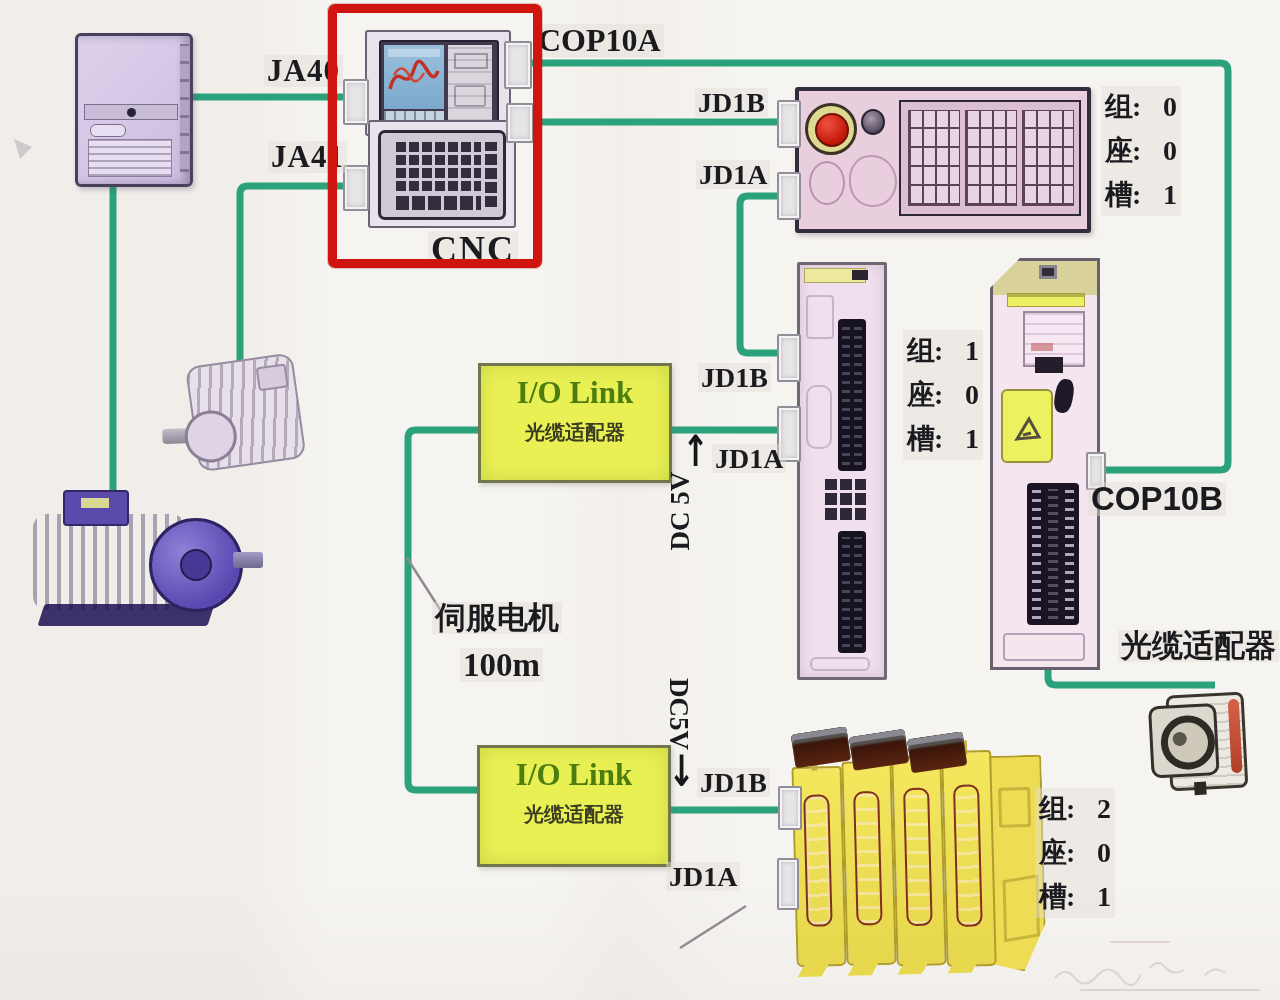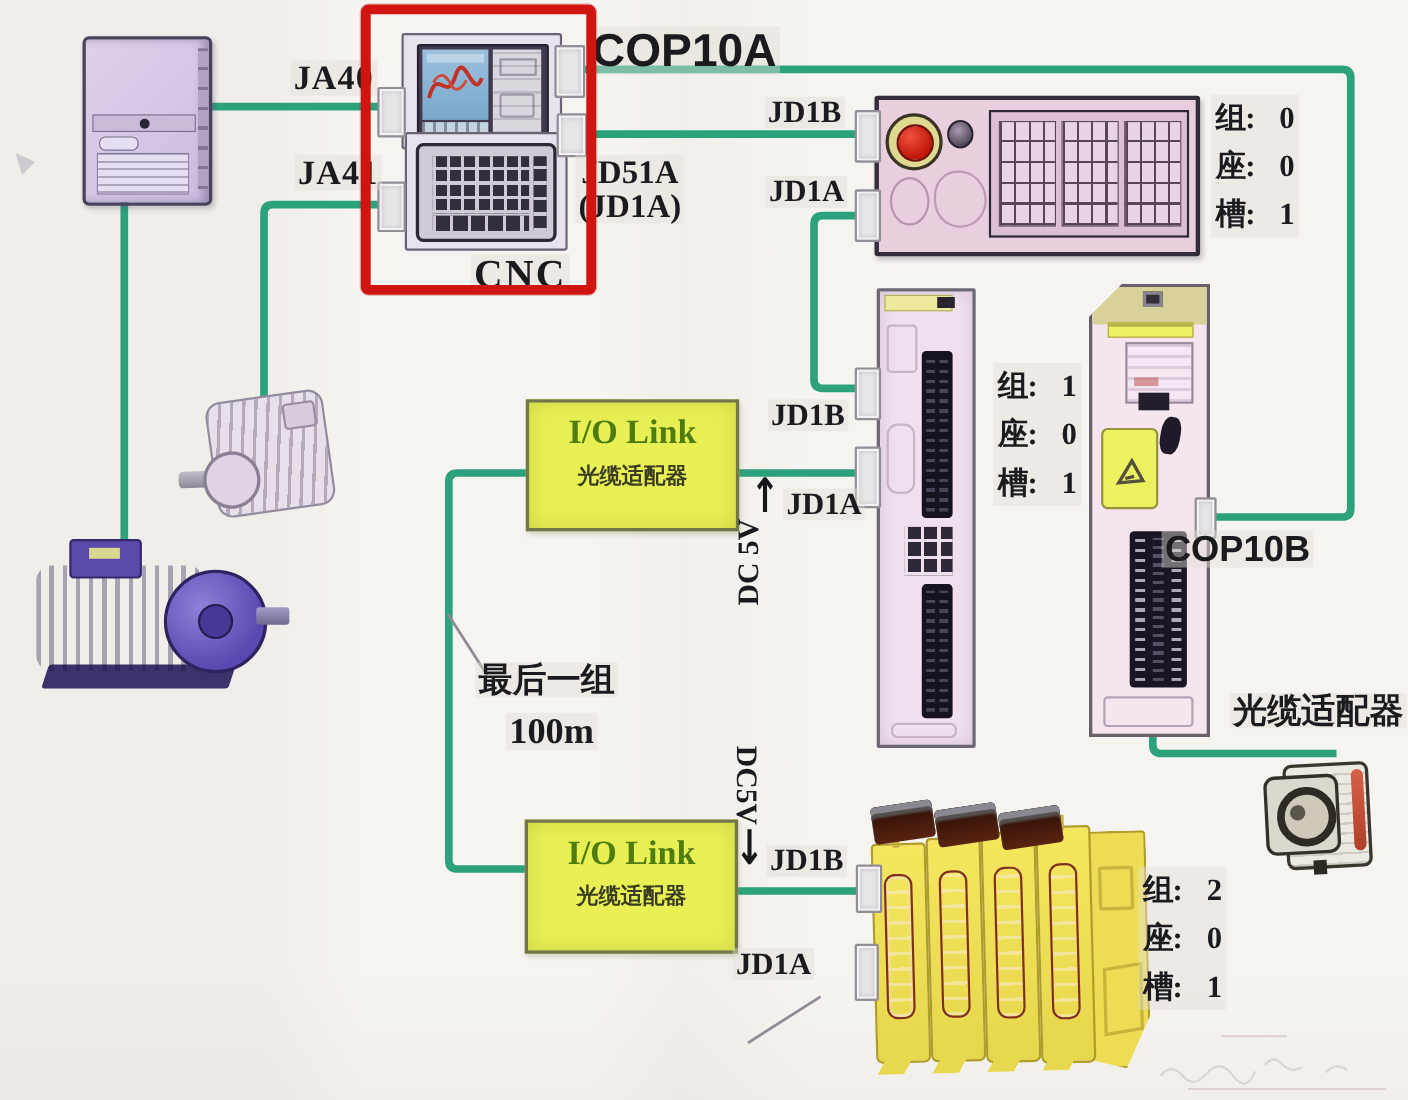--- a/index.html
+++ b/index.html
@@ -229,25 +229,21 @@
     <div class="t1">I/O Link</div>
     <div class="t2">光缆适配器</div>
   </div>
   <div class="adapter" style="left:477px;top:745px;width:188px;height:116px;">
     <div class="t1">I/O Link</div>
     <div class="t2">光缆适配器</div>
   </div>
 
   <div class="lbl serif" style="left:264px;top:55px;font-size:31px;letter-spacing:1px;">JA40</div>
   <div class="lbl serif" style="left:268px;top:141px;font-size:31px;letter-spacing:1px;">JA41</div>
-  <div class="lbl sans" style="left:535px;top:24px;font-size:42px;">COP10A</div>
-  <div class="lbl serif" style="left:523px;top:141px;font-size:30px;text-align:center;">
-    <div>JD51A</div>
-    <div>(JD1A)</div>
-  </div>
+  <div class="lbl sans" style="left:535px;top:24px;font-size:32px;font-family:Liberation Serif, serif;">COP10A</div>
   <div class="lbl serif" style="left:695px;top:88px;font-size:28px;">JD1B</div>
   <div class="lbl serif" style="left:696px;top:160px;font-size:28px;">JD1A</div>
 
   <div class="grp" style="left:1101px;top:86px;">
     <div class="grow">
         <span class="gk">组:</span>
         <span class="gv">0</span>
       </div>
     <div class="grow">
         <span class="gk">座:</span>
@@ -287,25 +283,25 @@
         <span class="gk">槽:</span>
         <span class="gv">1</span>
       </div>
   </div>
 
   <div class="lbl serif" style="left:698px;top:363px;font-size:28px;">JD1B</div>
   <div class="lbl serif vtext" style="left:638px;top:497px;font-size:27px;background:none;">DC 5V</div>
   <div class="arrow" style="left:682px;top:432px;font-size:32px;">↑</div>
   <div class="lbl serif" style="left:712px;top:444px;font-size:28px;">JD1A</div>
 
-  <div class="lbl" style="left:432px;top:602px;font-size:31px;">最后一组</div>
+  <div class="lbl" style="left:432px;top:602px;font-size:31px;">伺服电机</div>
   <div class="lbl serif" style="left:460px;top:648px;font-size:33px;">100m</div>
 
   <div class="lbl serif vtext2" style="left:640px;top:700px;font-size:27px;background:none;">DC5V</div>
   <div class="arrow" style="left:668px;top:752px;font-size:32px;">↓</div>
   <div class="lbl serif" style="left:697px;top:768px;font-size:28px;">JD1B</div>
   <div class="lbl serif" style="left:666px;top:862px;font-size:28px;">JD1A</div>
 
 
-  <div class="lbl sans" style="left:1056px;top:482px;font-size:33px;">COP10B</div>
+  <div class="lbl sans" style="left:1088px;top:482px;font-size:33px;">COP10B</div>
   <div class="lbl" style="left:1118px;top:630px;font-size:31px;">光缆适配器</div>
 
 </div>
 
 </body></html>

